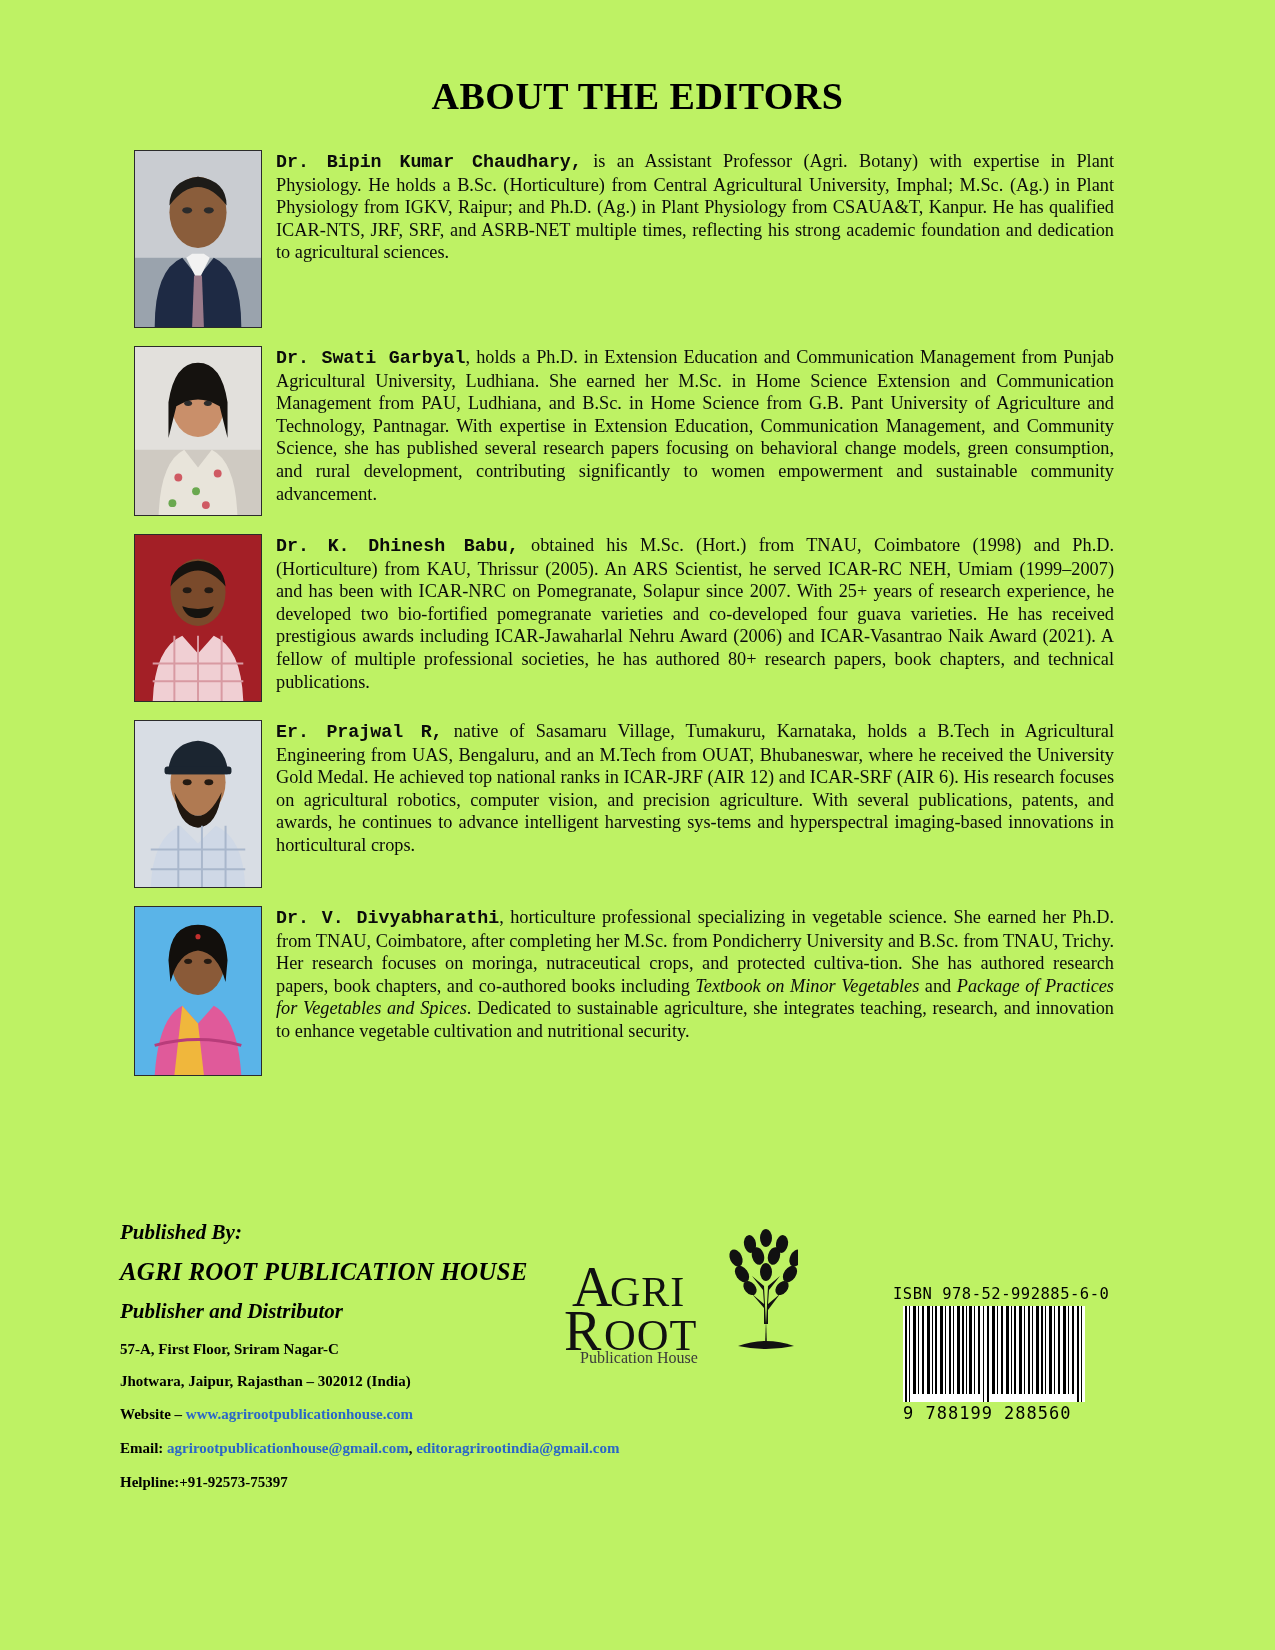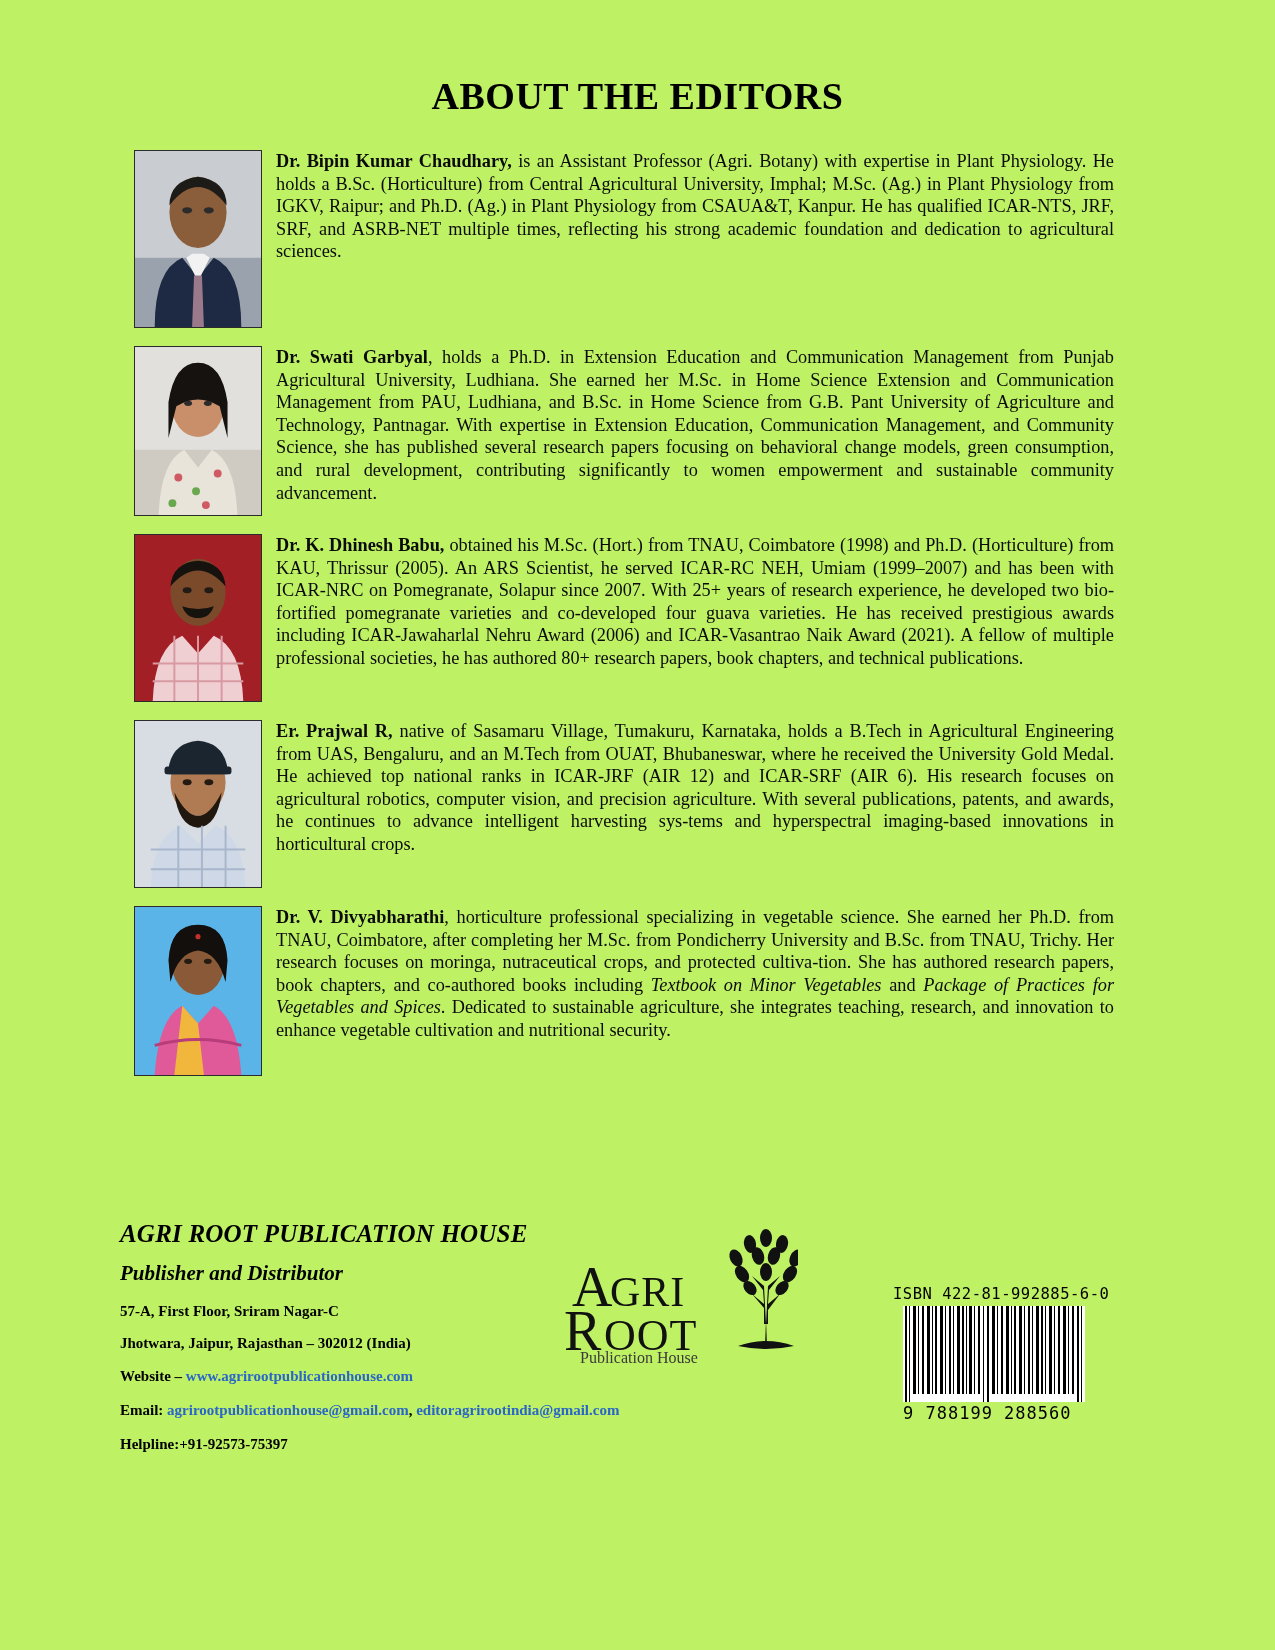--- a/index.html
+++ b/index.html
@@ -58,21 +58,21 @@
   .editor-photo svg { display: block; width: 100%; height: 100%; }
 
   .editor-bio {
     font-size: 18.3px;
     line-height: 1.235;
     text-align: justify;
     text-justify: inter-word;
     color: #0b0b0b;
     hyphens: manual;
   }
-  .editor-bio .nm { font-weight: bold; }
+  .editor-bio .nm { font-weight: bold; font-family: Liberation Mono, monospace; }
   .editor-bio em { font-style: italic; }
 
   .clearfix::after { content: ""; display: block; clear: both; }
 
   
   .footer {
     position: absolute;
     left: 0;
     top: 1200px;
     width: 1275px;
@@ -246,20 +246,21 @@
         </svg>
       </div>
       <div class="editor-bio"><span class="nm">Dr. V. Divyabharathi</span><span>, horticulture professional specializing in vegetable science. She earned her Ph.D. from TNAU, Coimbatore, after completing her M.Sc. from Pondicherry University and B.Sc. from TNAU, Trichy. Her research focuses on moringa, nutraceutical crops, and protected cultiva-tion. She has authored research papers, book chapters, and co-authored books including </span><em>Textbook on Minor Vegetables</em><span> and </span><em>Package of Practices for Vegetables and Spices</em><span>. Dedicated to sustainable agriculture, she integrates teaching, research, and innovation to enhance vegetable cultivation and nutritional security.</span></div>
     </div>
 
   </div>
 
   <div class="footer">
 
     <div class="pub-block">
+      <div class="pub-line-1">Published By:</div>
       <div class="pub-line-2">AGRI ROOT PUBLICATION HOUSE</div>
       <div class="pub-line-3">Publisher and Distributor</div>
       <div class="pub-addr">57-A, First Floor, Sriram Nagar-C</div>
       <div class="pub-addr">Jhotwara, Jaipur, Rajasthan – 302012 (India)</div>
       <div class="pub-contact"><span>Website –</span> <span class="lnk">www.agrirootpublicationhouse.com</span></div>
       <div class="pub-contact"><span>Email:</span> <span class="lnk">agrirootpublicationhouse@gmail.com</span><span>,</span> <span class="lnk">editoragrirootindia@gmail.com</span></div>
       <div class="pub-contact">Helpline:+91-92573-75397</div>
     </div>
 
     <div class="logo">
@@ -288,21 +289,21 @@
         <text x="14" y="86" font-family="Liberation Serif, DejaVu Serif, serif" font-size="56" fill="#111" letter-spacing="1">A</text>
         <text x="52" y="86" font-family="Liberation Serif, DejaVu Serif, serif" font-size="42" fill="#111" letter-spacing="1">GRI</text>
 
         <text x="6" y="130" font-family="Liberation Serif, DejaVu Serif, serif" font-size="56" fill="#111" letter-spacing="1">R</text>
         <text x="46" y="130" font-family="Liberation Serif, DejaVu Serif, serif" font-size="44" fill="#111" letter-spacing="1">OOT</text>
       </svg>
       <div style="position:absolute;left:22px;top:129px;font-family:'Liberation Serif','DejaVu Serif',serif;font-size:16px;color:#3a3a3a;">Publication House</div>
     </div>
 
     <div class="isbn-block">
-      <div class="isbn-text">ISBN 422-81-992885-6-0</div>
+      <div class="isbn-text">ISBN 978-52-992885-6-0</div>
       <div class="barcode-wrap">
         <svg viewBox="0 0 182 96" preserveAspectRatio="none" aria-hidden="true">
           <rect width="182" height="96" fill="#ffffff"></rect>
           <g fill="#000000">
             <rect x="2" y="0" width="2" height="96"></rect>
               <rect x="6" y="0" width="1" height="96"></rect>
             <rect x="10" y="0" width="3" height="88"></rect>
               <rect x="15" y="0" width="1" height="88"></rect>
             <rect x="19" y="0" width="2" height="88"></rect>
               <rect x="24" y="0" width="3" height="88"></rect>

